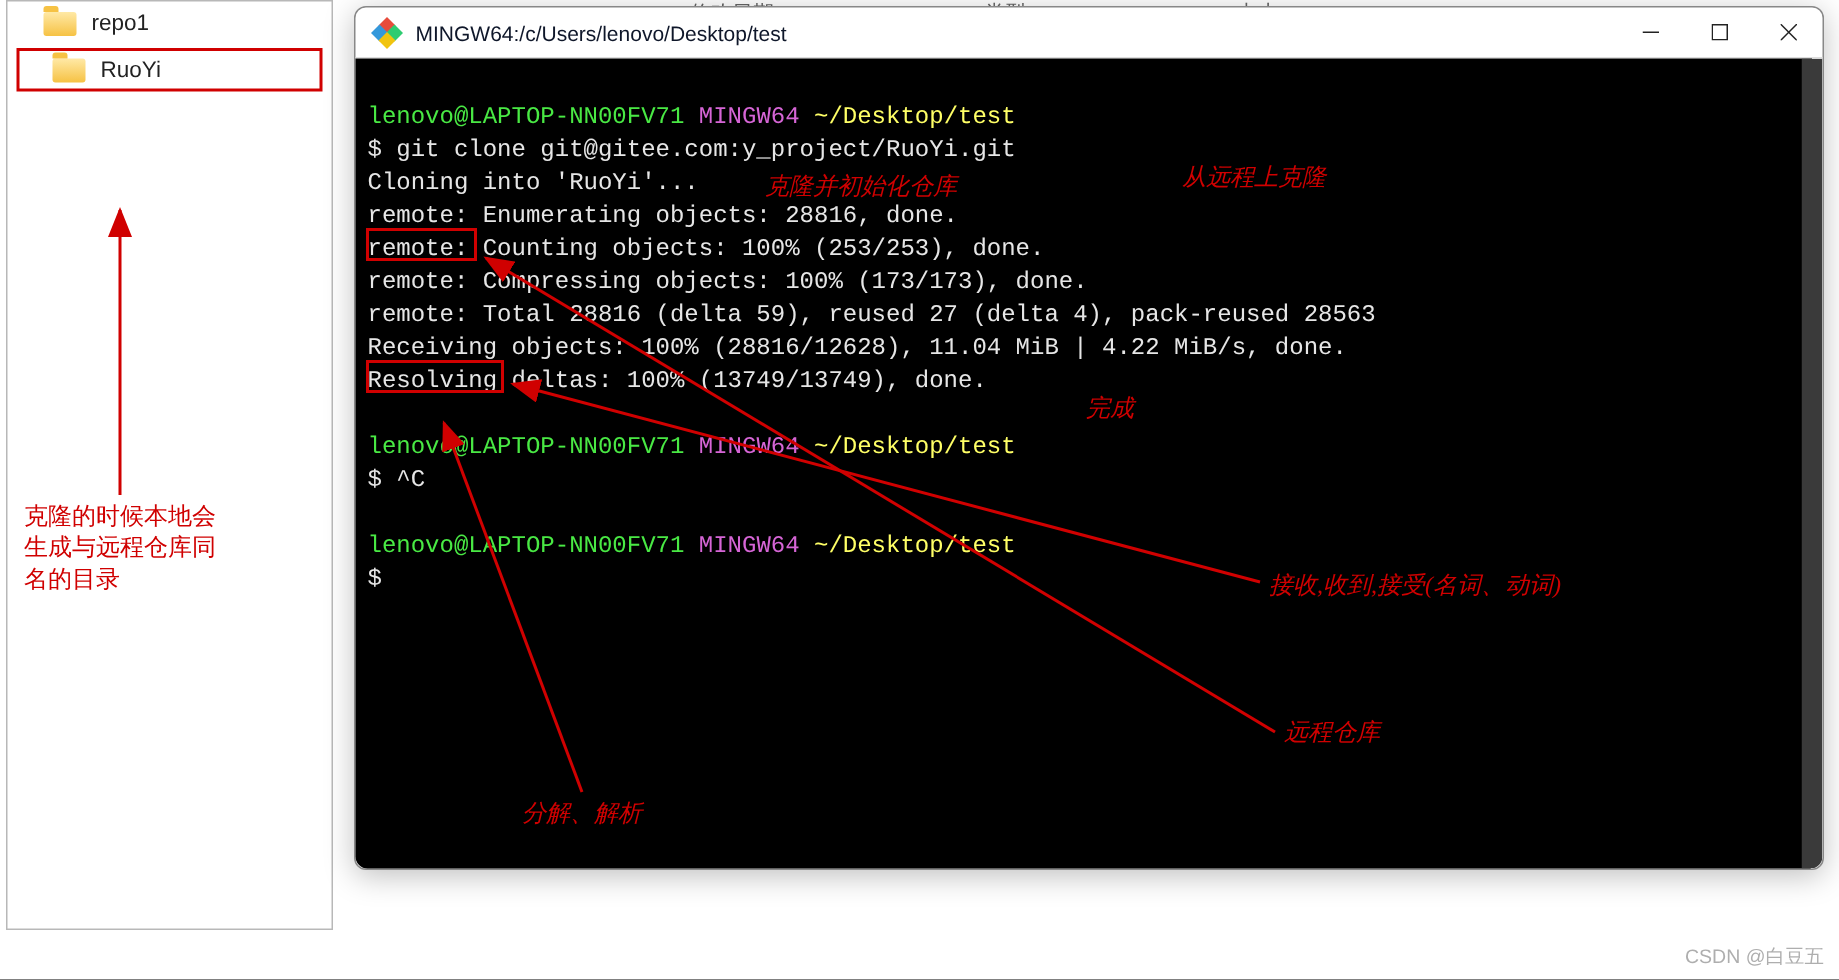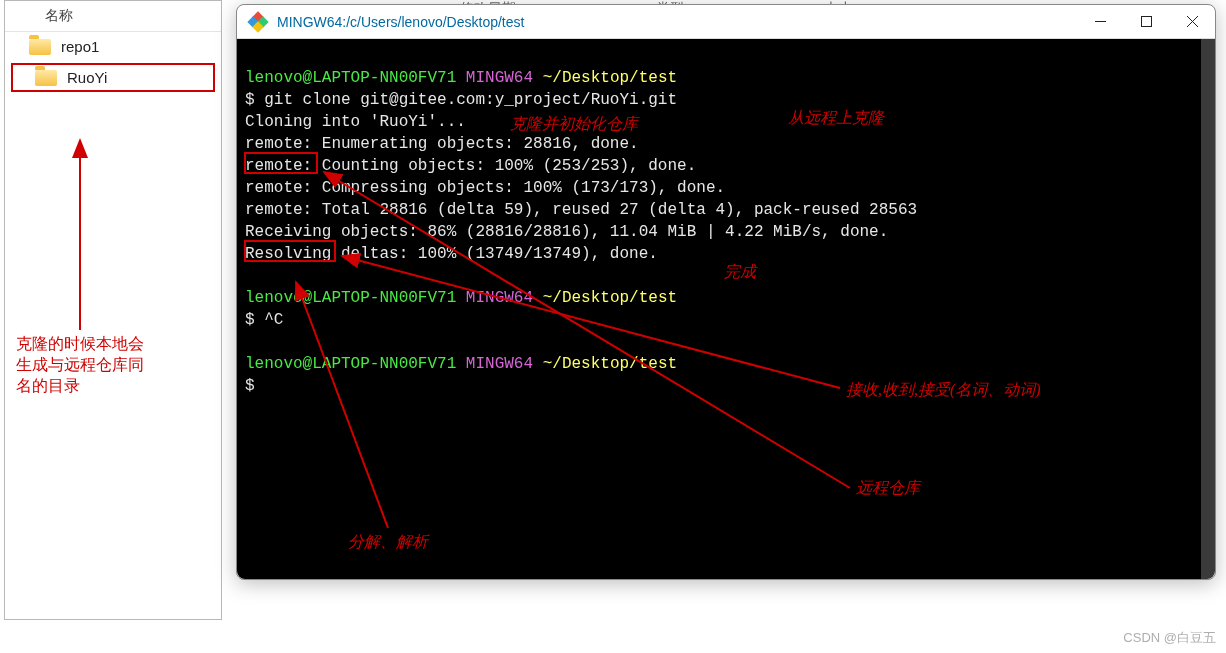--- a/index.html
+++ b/index.html
@@ -87,21 +87,21 @@
     position: absolute;
     width: 8px; height: 8px;
     transform: rotate(45deg);
   }
   .app-icon .a { background: #e74c3c; left: 5px; top: 0; }
   .app-icon .b { background: #2ecc71; left: 10px; top: 5px; }
   .app-icon .c { background: #3498db; left: 0; top: 5px; }
   .app-icon .d { background: #f1c40f; left: 5px; top: 10px; }
   .titlebar-title {
     font-size: 14px;
-    color: #0369a1;
+    color: #0f172a;
     flex: 1;
   }
   .win-controls { display: flex; }
   .win-btn {
     width: 46px; height: 34px;
     display: flex;
     align-items: center; justify-content: center;
     color: #222;
     cursor: pointer;
   }
@@ -147,23 +147,20 @@
     position: absolute;
     right: 10px; bottom: 6px;
     font-size: 13px;
     color: rgba(120,120,120,.6);
   }
 </style>
 </head>
 <body>
 
 <div class="explorer">
-  <div class="explorer-header-row">
-    <span>名称</span>
-  </div>
   <div class="file-item">
     <span class="folder-icon"></span>
     <span>repo1</span>
   </div>
   <div class="file-item ruoyi-highlight">
     <span class="folder-icon"></span>
     <span>RuoYi</span>
   </div>
 </div>
 
@@ -202,21 +199,21 @@
     </div>
   </div>
   <div class="terminal-body">
 <span class="term-line"><span class="green">lenovo@LAPTOP-NN00FV71</span> <span class="magenta">MINGW64</span> <span class="yellow">~/Desktop/test</span></span>
 <span class="term-line white">$ git clone git@gitee.com:y_project/RuoYi.git</span>
 <span class="term-line white">Cloning into 'RuoYi'...</span>
 <span class="term-line white">remote: Enumerating objects: 28816, done.</span>
 <span class="term-line white">remote: Counting objects: 100% (253/253), done.</span>
 <span class="term-line white">remote: Compressing objects: 100% (173/173), done.</span>
 <span class="term-line white">remote: Total 28816 (delta 59), reused 27 (delta 4), pack-reused 28563</span>
-<span class="term-line white">Receiving objects: 86% (28816/28816), 11.04 MiB | 4.22 MiB/s, done.</span>
+<span class="term-line white">Receiving objects: 100% (28816/12628), 11.04 MiB | 4.22 MiB/s, done.</span>
 <span class="term-line white">Resolving deltas: 100% (13749/13749), done.</span>
 <span class="term-line"></span>
 <span class="term-line"><span class="green">lenovo@LAPTOP-NN00FV71</span> <span class="magenta">MINGW64</span> <span class="yellow">~/Desktop/test</span></span>
 <span class="term-line white">$ ^C</span>
 <span class="term-line"></span>
 <span class="term-line"><span class="green">lenovo@LAPTOP-NN00FV71</span> <span class="magenta">MINGW64</span> <span class="yellow">~/Desktop/test</span></span>
 <span class="term-line white">$ </span>
   </div>
 </div>
 

